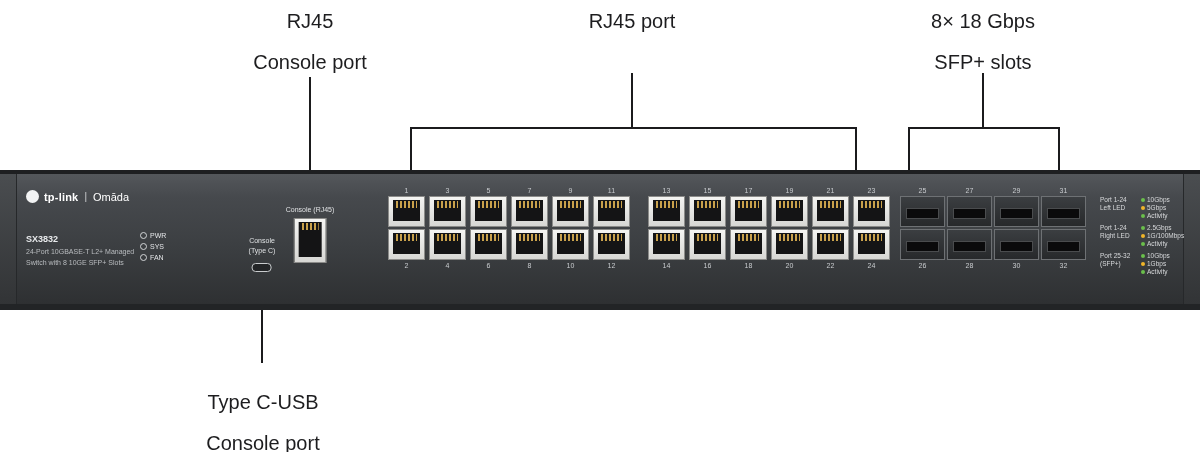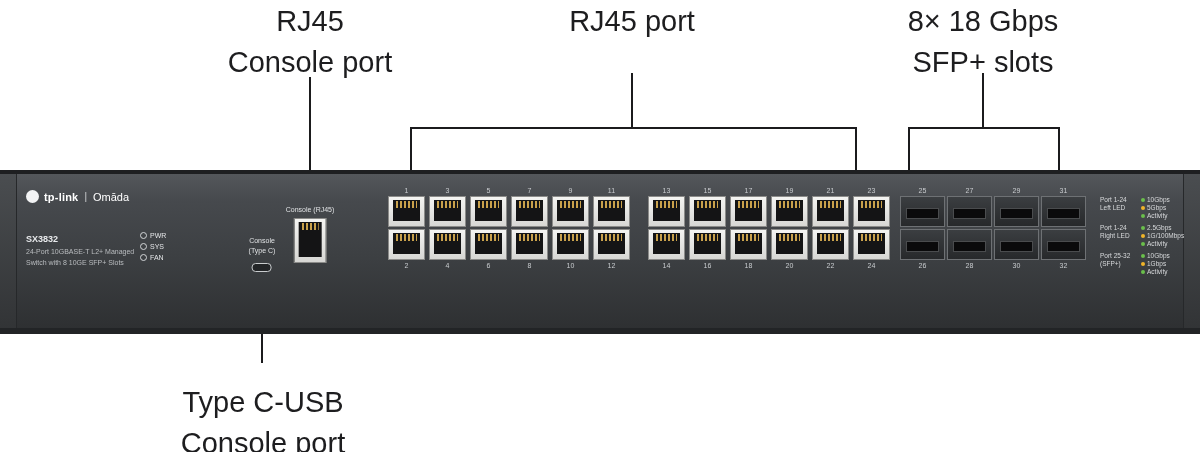--- a/index.html
+++ b/index.html
@@ -1,27 +1,27 @@
 <!DOCTYPE html>
 <html><head>
 <meta charset="utf-8">
 <style>
   html,body{margin:0;padding:0;background:#fff;}
   .canvas{position:relative;width:1200px;height:452px;background:#ffffff;
           font-family:"Liberation Sans",sans-serif;overflow:hidden;}
 
   
   .callout{position:absolute;transform:translateX(-50%);text-align:center;
-           font-size:29px;line-height:41px;color:#1d1d1f;white-space:nowrap;}
+           font-size:20px;line-height:41px;color:#1d1d1f;white-space:nowrap;}
   .lline{position:absolute;background:#1b1b1d;}
   .lline.v{width:2px;}
   .lline.h{height:2px;}
 
   
-  .switch{position:absolute;left:0;top:170px;width:1200px;height:164px;box-sizing:border-box;
+  .switch{position:absolute;left:0;top:170px;width:1200px;height:140px;box-sizing:border-box;
           background:linear-gradient(180deg,#54575b 0%,#46494d 18%,#3c3f42 55%,#2e3032 100%);
           border-top:4px solid #1e1f21;border-bottom:6px solid #222426;}
   .endcap{position:absolute;top:0;height:100%;width:16px;
           background:linear-gradient(180deg,#4a4d50,#323436);}
   .endcap.left{left:0;border-right:1px solid #26282a;}
   .endcap.right{right:0;border-left:1px solid #26282a;}
 
   
   .brand{position:absolute;left:26px;top:16px;display:flex;align-items:center;gap:5px;color:#fff;}
   .tplogo{width:13px;height:13px;border-radius:50%;background:#f2f3f4;}

